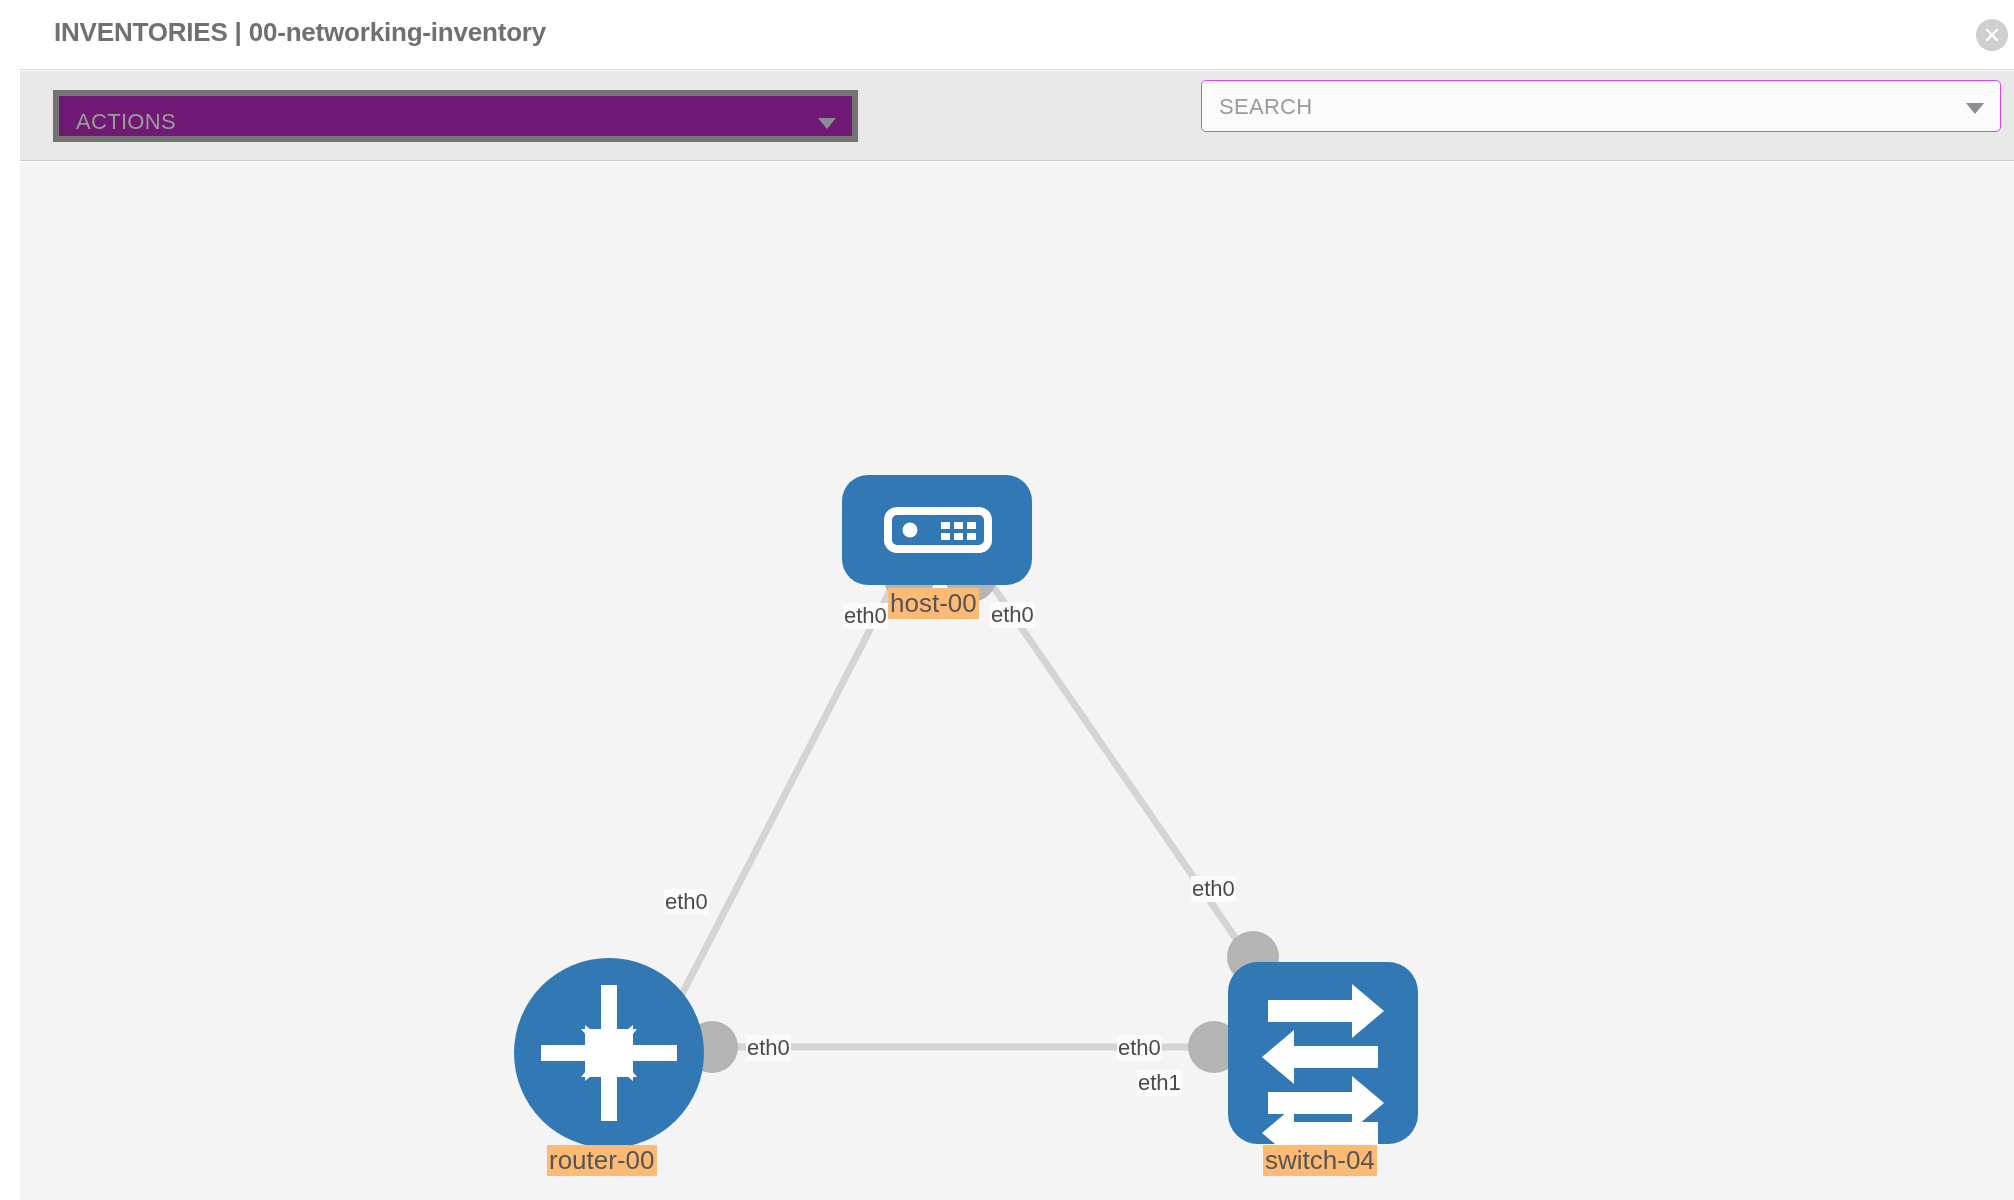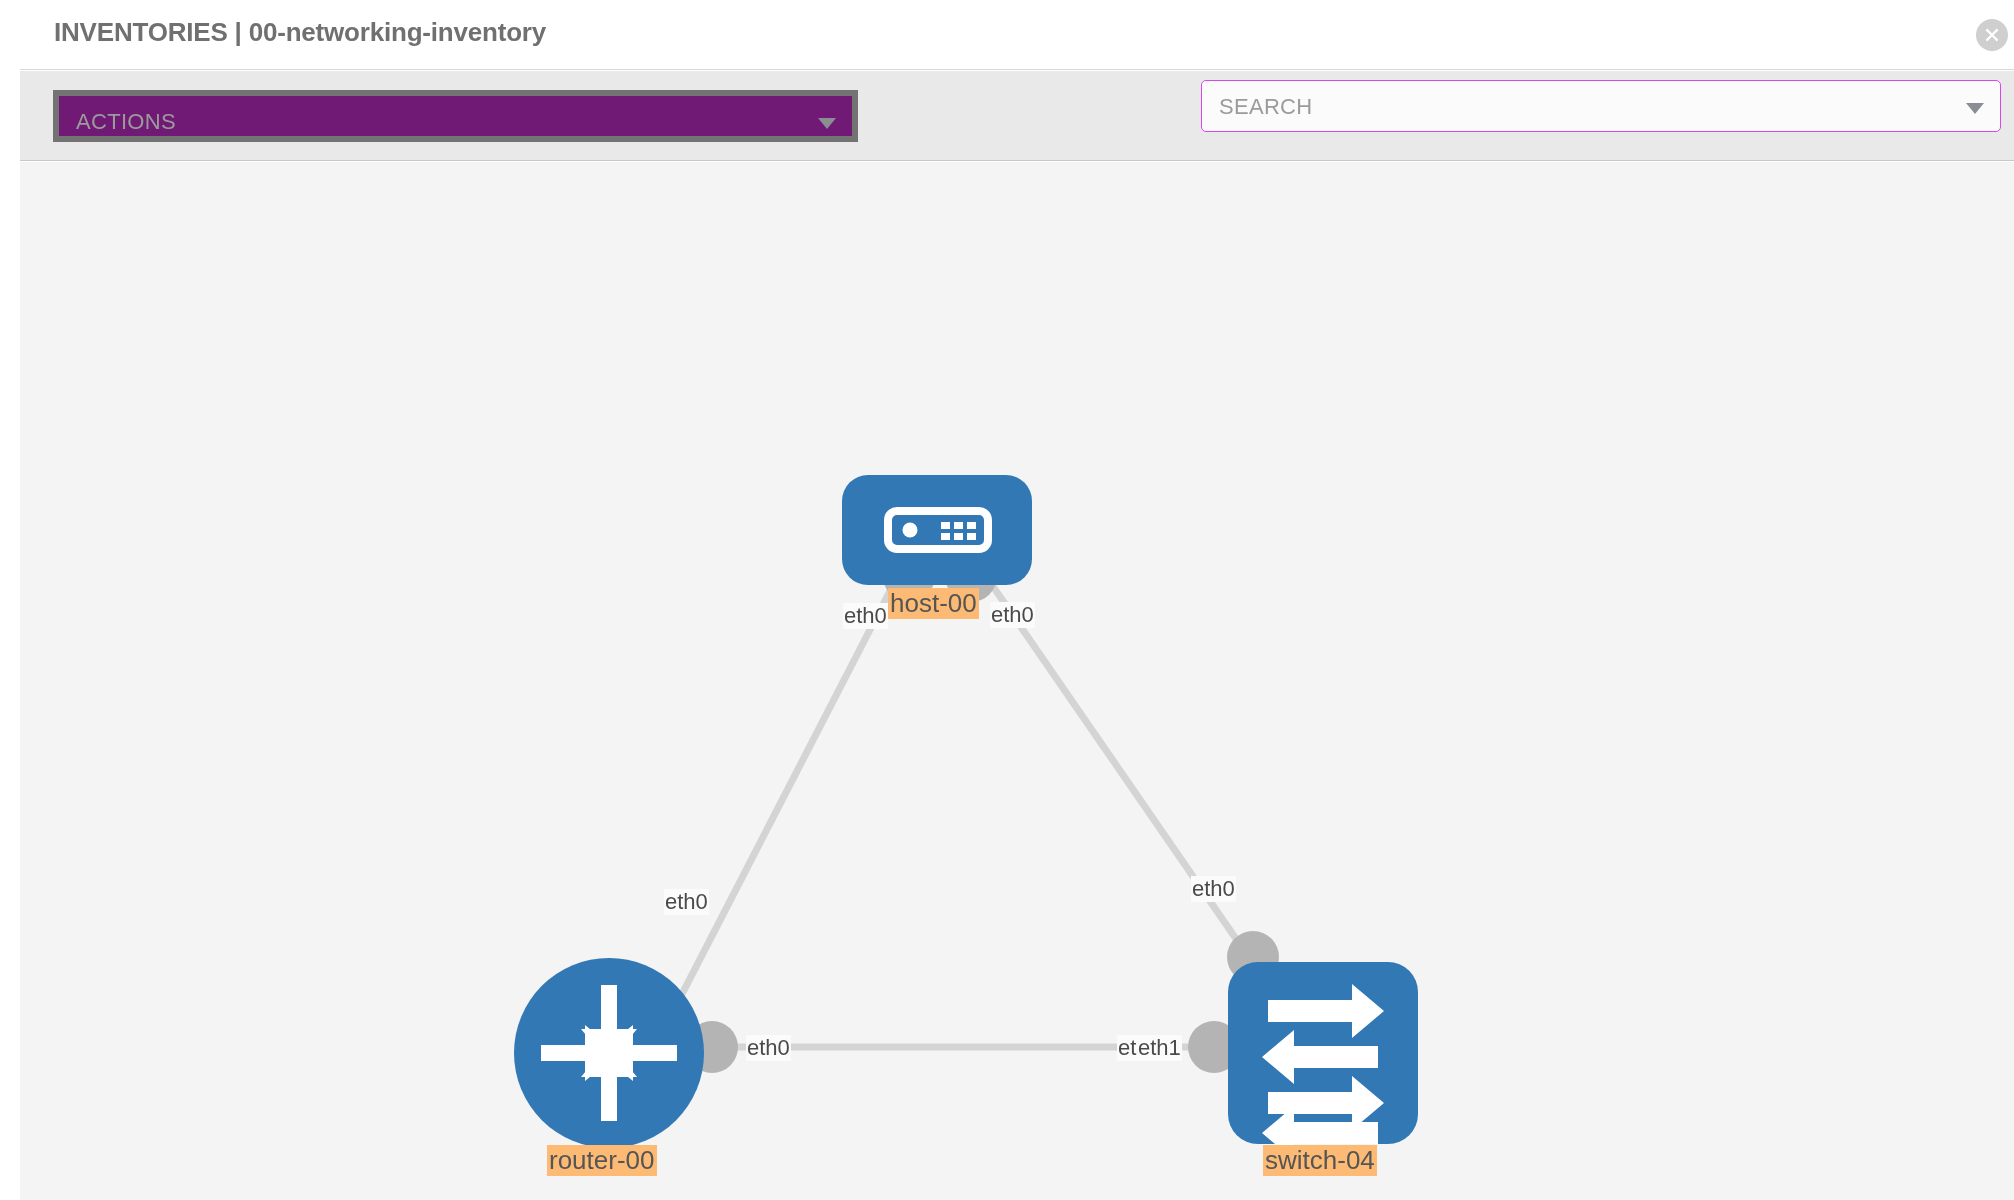--- a/index.html
+++ b/index.html
@@ -242,21 +242,21 @@
         </g>
       </g>
     </svg>
 
     <div class="ilabel" style="left:823px;  top:441px;">eth0</div>
     <div class="ilabel" style="left:970px;  top:440px;">eth0</div>
     <div class="ilabel" style="left:644px;  top:727px;">eth0</div>
     <div class="ilabel" style="left:1171px; top:714px;">eth0</div>
     <div class="ilabel" style="left:726px;  top:873px;">eth0</div>
     <div class="ilabel" style="left:1097px; top:873px;">eth0</div>
-    <div class="ilabel" style="left:1117px; top:873px;">eth1</div>
+    <div class="ilabel" style="left:1117px; top:908px;">eth1</div>
 
     <div class="nlabel" style="left:868px;  top:426px;">host-00</div>
     <div class="nlabel" style="left:527px;  top:983px;text-align:right;">router-00</div>
     <div class="nlabel" style="left:1243px; top:983px;">switch-04</div>
 
 
   </div>
 </div>
 
 </body></html>

